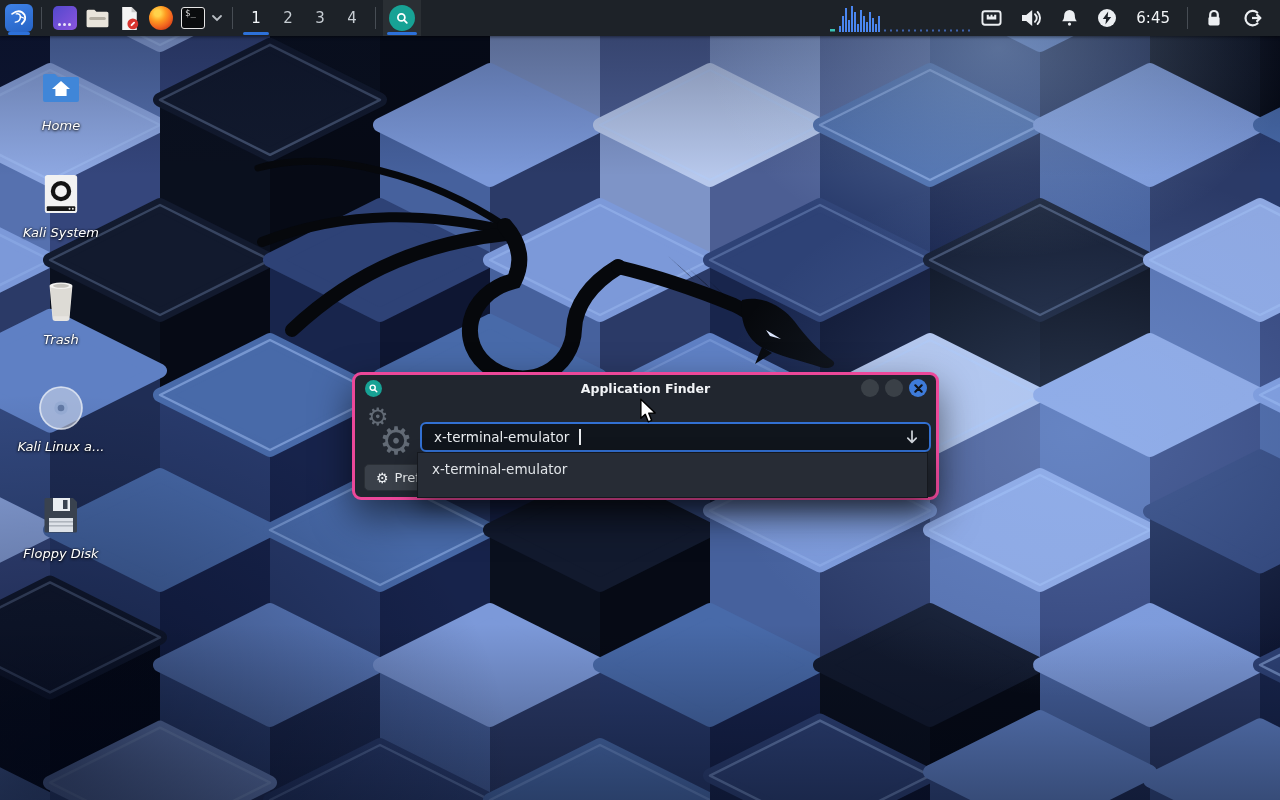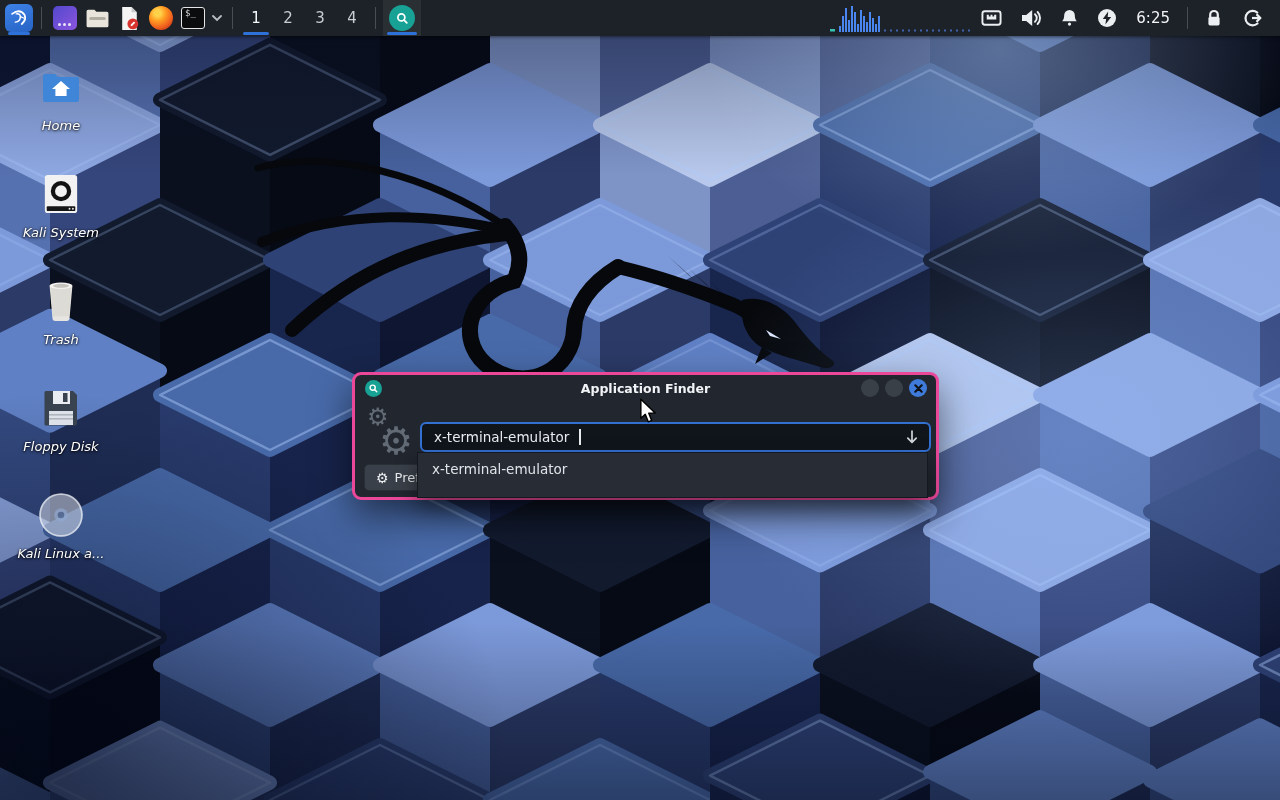--- a/index.html
+++ b/index.html
@@ -376,41 +376,41 @@
             <path d="M8,6 L32,6 L29,40 a3,3 0 0 1 -3,3 h-12 a3,3 0 0 1 -3,-3 Z" fill="#e7e5e1"></path>
             <path d="M9,8 L31,8 L28.6,38 h-17.2 Z" fill="#dddbd5"></path>
             <ellipse cx="20" cy="6" rx="12" ry="3.4" fill="#f4f3f0"></ellipse>
             <ellipse cx="20" cy="6" rx="8.5" ry="2.1" fill="#c6c4be"></ellipse>
           </svg>
       </div>
       <div class="lbl">Trash</div>
     </div>
     <div class="dicon">
       <div class="art">
+        <svg width="50" height="50" viewBox="0 0 48 48" opacity="0.85">
+            <circle cx="24" cy="24" r="21" fill="#dfe5ee" opacity=".6"></circle>
+            <circle cx="24" cy="24" r="20" fill="none" stroke="#f5f8fc" stroke-width="1.5" opacity=".85"></circle>
+            <circle cx="24" cy="24" r="6.5" fill="#9fb3d6"></circle>
+            <circle cx="24" cy="24" r="3.2" fill="#62789f"></circle>
+          </svg>
+      </div>
+      <div class="lbl">Kali Linux a...</div>
+    </div>
+    <div class="dicon">
+      <div class="art">
         <svg width="40" height="42" viewBox="0 0 40 42">
             <path d="M5,4 h27 l4,4 v29 a1.5,1.5 0 0 1 -1.5,1.5 h-29.5 a1.5,1.5 0 0 1 -1.5,-1.5 v-31.5 a1.5,1.5 0 0 1 1.5,-1.5 Z" fill="#39424f"></path>
             <rect x="12" y="4" width="17" height="13" fill="#e9edf1"></rect>
             <rect x="22" y="6" width="4.5" height="9" fill="#39424f"></rect>
             <rect x="8" y="24" width="24" height="14" fill="#dde2e8"></rect>
             <rect x="8" y="27" width="24" height="1.6" fill="#aeb5bd"></rect>
             <rect x="8" y="31" width="24" height="1.6" fill="#aeb5bd"></rect>
           </svg>
       </div>
       <div class="lbl">Floppy Disk</div>
-    </div>
-    <div class="dicon">
-      <div class="art">
-        <svg width="50" height="50" viewBox="0 0 48 48" opacity="0.85">
-            <circle cx="24" cy="24" r="21" fill="#dfe5ee" opacity=".6"></circle>
-            <circle cx="24" cy="24" r="20" fill="none" stroke="#f5f8fc" stroke-width="1.5" opacity=".85"></circle>
-            <circle cx="24" cy="24" r="6.5" fill="#9fb3d6"></circle>
-            <circle cx="24" cy="24" r="3.2" fill="#62789f"></circle>
-          </svg>
-      </div>
-      <div class="lbl">Kali Linux a...</div>
     </div>
   </div>
 
   <div class="panel">
     <div class="p-left">
       <div class="p-btn kali-btn">
         <div class="kali-sq">
           <svg width="22" height="22" viewBox="0 0 24 24" fill="none">
               <path d="M4.5,7.5 Q13,1.5 18,8.5 Q20.5,13.5 15,18.5" stroke="#fff" stroke-width="2" stroke-linecap="round"></path>
               <path d="M8,16.5 Q13.5,15.5 13.5,10.5 Q13.5,7 9,7.5" stroke="#fff" stroke-width="1.6" stroke-linecap="round"></path>
@@ -516,21 +516,21 @@
             <path d="M10,1.6 a5.6,5.6 0 0 1 5.6,5.6 c0,4.2 1.6,5.6 2.1,6.2 h-15.4 c.5,-.6 2.1,-2 2.1,-6.2 A5.6,5.6 0 0 1 10,1.6 Z" fill="#eceff2"></path>
             <circle cx="10" cy="16.4" r="1.7" fill="#eceff2"></circle>
           </svg>
       </div>
       <div class="tray-item">
         <svg width="20" height="20" viewBox="0 0 20 20">
             <circle cx="10" cy="10" r="9" fill="#eceff2"></circle>
             <path d="M11.2,3.4 L5.8,11 h3.3 L8.4,16.6 L14.2,9 h-3.5 Z" fill="#1d2228"></path>
           </svg>
       </div>
-      <div class="tray-item clock">6:25</div>
+      <div class="tray-item clock">6:45</div>
       <div class="p-sep"></div>
       <div class="tray-item">
         <svg width="20" height="20" viewBox="0 0 20 20">
             <path d="M6.2,9 V6.8 a3.8,3.8 0 0 1 7.6,0 V9" fill="none" stroke="#eceff2" stroke-width="2.2"></path>
             <rect x="4.4" y="8.8" width="11.2" height="8.6" rx="1.6" fill="#eceff2"></rect>
           </svg>
       </div>
       <div class="tray-item">
         <svg width="21" height="20" viewBox="0 0 20 20">
             <path d="M14.8,4.6 a7.2,7.2 0 1 0 .2,10.9" fill="none" stroke="#eceff2" stroke-width="2.2" stroke-linecap="round"></path>

